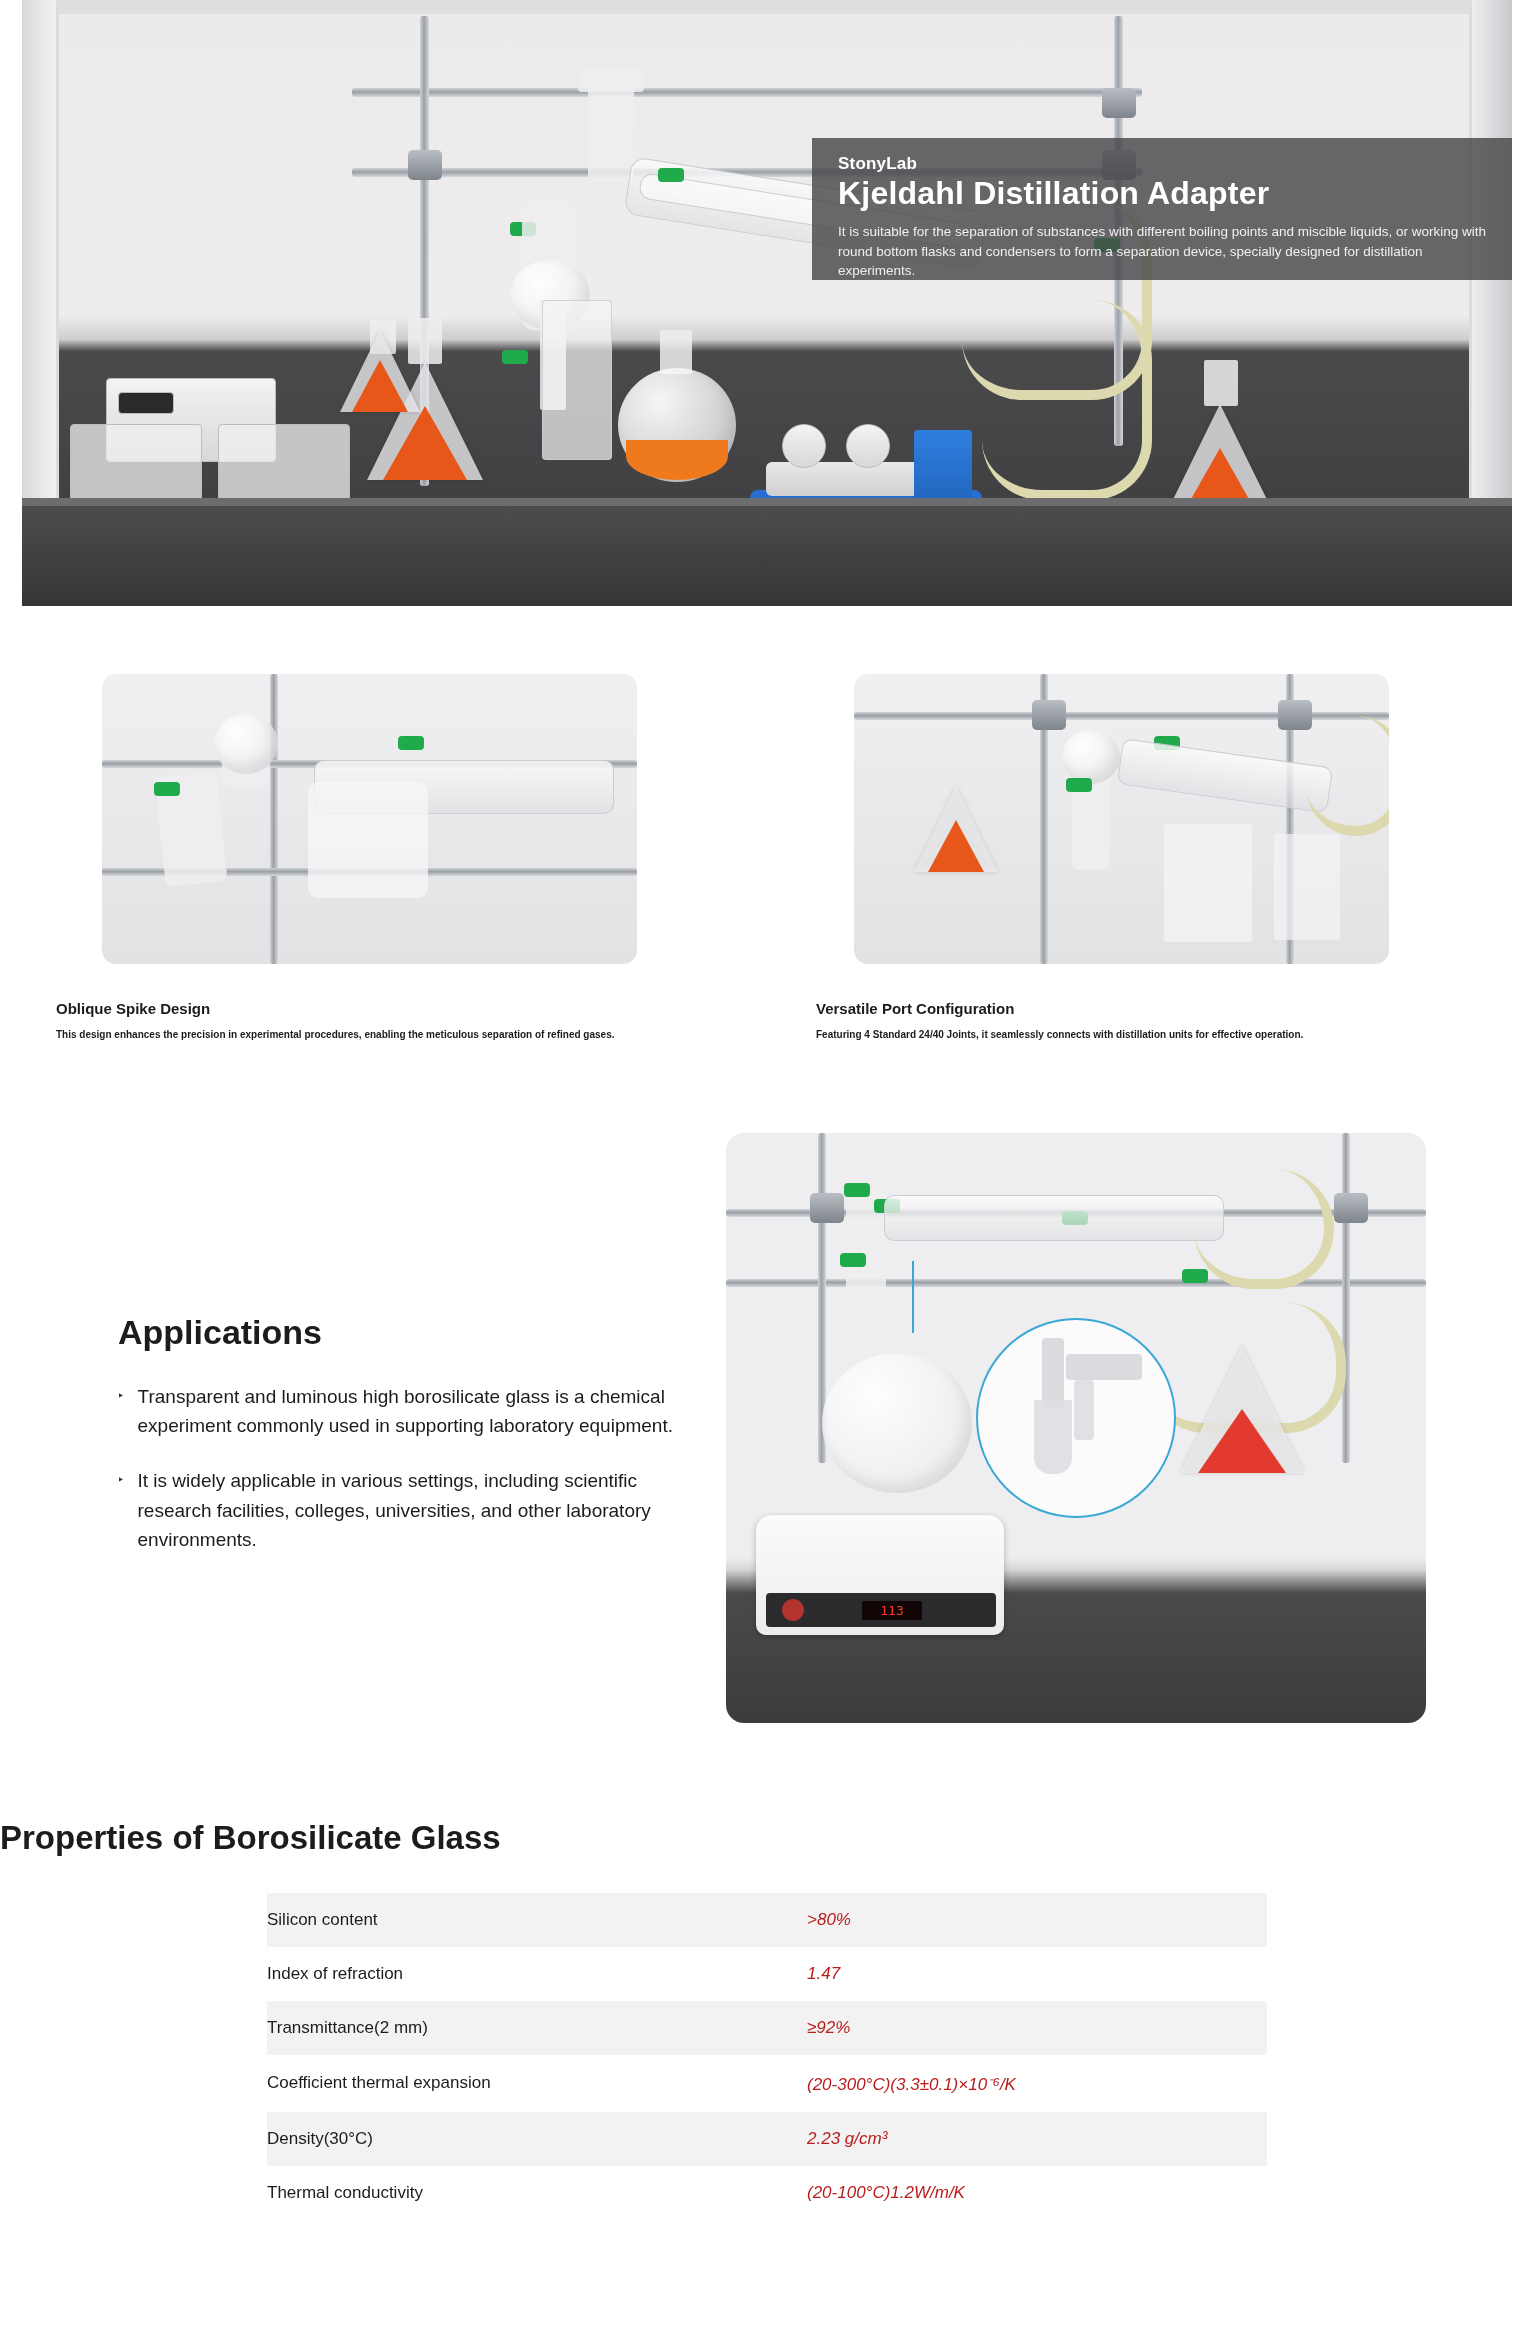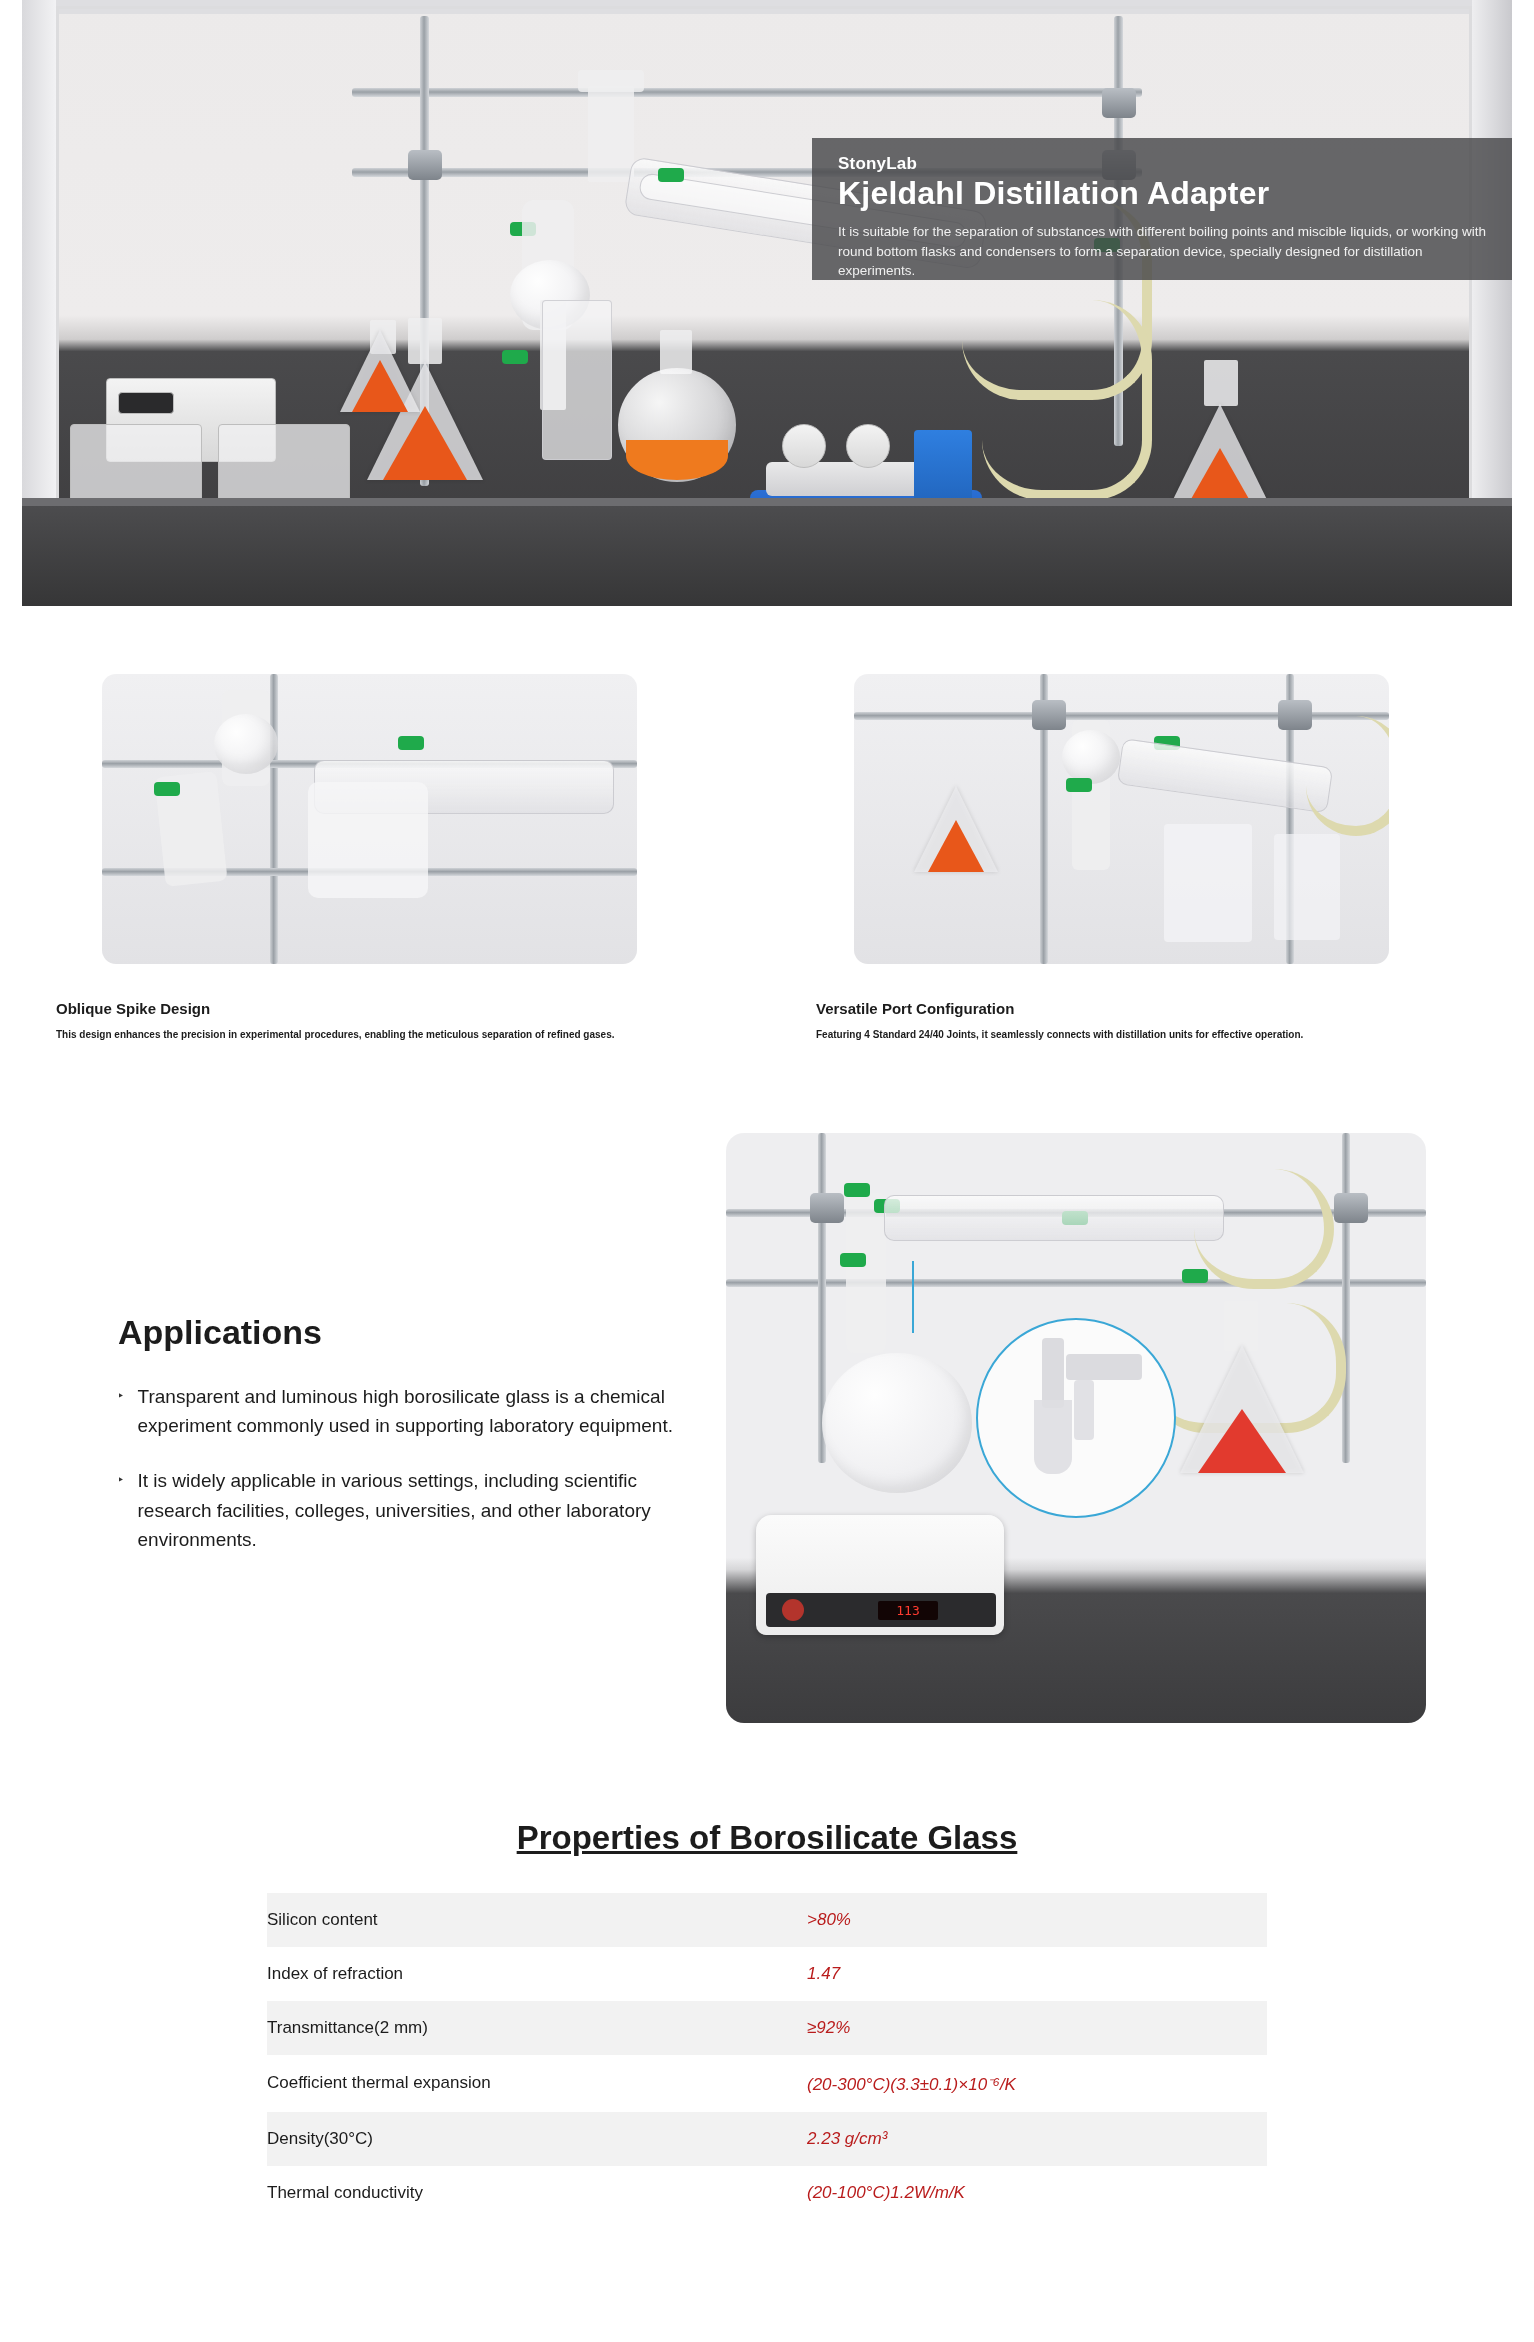--- a/index.html
+++ b/index.html
@@ -159,32 +159,31 @@
     position:absolute; left: 30px; bottom: 88px; width: 248px; height: 120px;
     background: linear-gradient(#fbfbfb,#ececec);
     border-radius: 16px 16px 10px 10px;
     box-shadow: 0 2px 6px rgba(0,0,0,0.25);
   }
   .hotplate-panel {
     position:absolute; left: 40px; bottom: 96px; width: 230px; height: 34px;
     background:#2b2b2d; border-radius: 4px;
   }
   .hp-knob { position:absolute; left:16px; top:6px; width:22px;height:22px;border-radius:50%;background:#b3342c; }
-  .hp-display { position:absolute; left:112px; top:8px; width:60px; height:19px; background:#120505; border-radius:2px; color:#ff3b30; font-family:"DejaVu Sans Mono", monospace; font-size:13px; text-align:center; line-height:19px;}
+  .hp-display { position:absolute; left:96px; top:8px; width:60px; height:19px; background:#120505; border-radius:2px; color:#ff3b30; font-family:"DejaVu Sans Mono", monospace; font-size:13px; text-align:center; line-height:19px;}
 
   
   .props {
     margin-top: 96px;
     padding-bottom: 60px;
   }
   .props-title {
-    text-align: center;
+    text-align: left;
     font-size: 33px; font-weight: bold;
     margin-bottom: 36px;
-    text-decoration: underline;
   }
   table.props-table {
     border-collapse: collapse;
     width: 1000px;
     margin: 0 auto;
     font-size: 17px;
   }
   table.props-table td {
     padding: 17px 0;
     border: 0;

